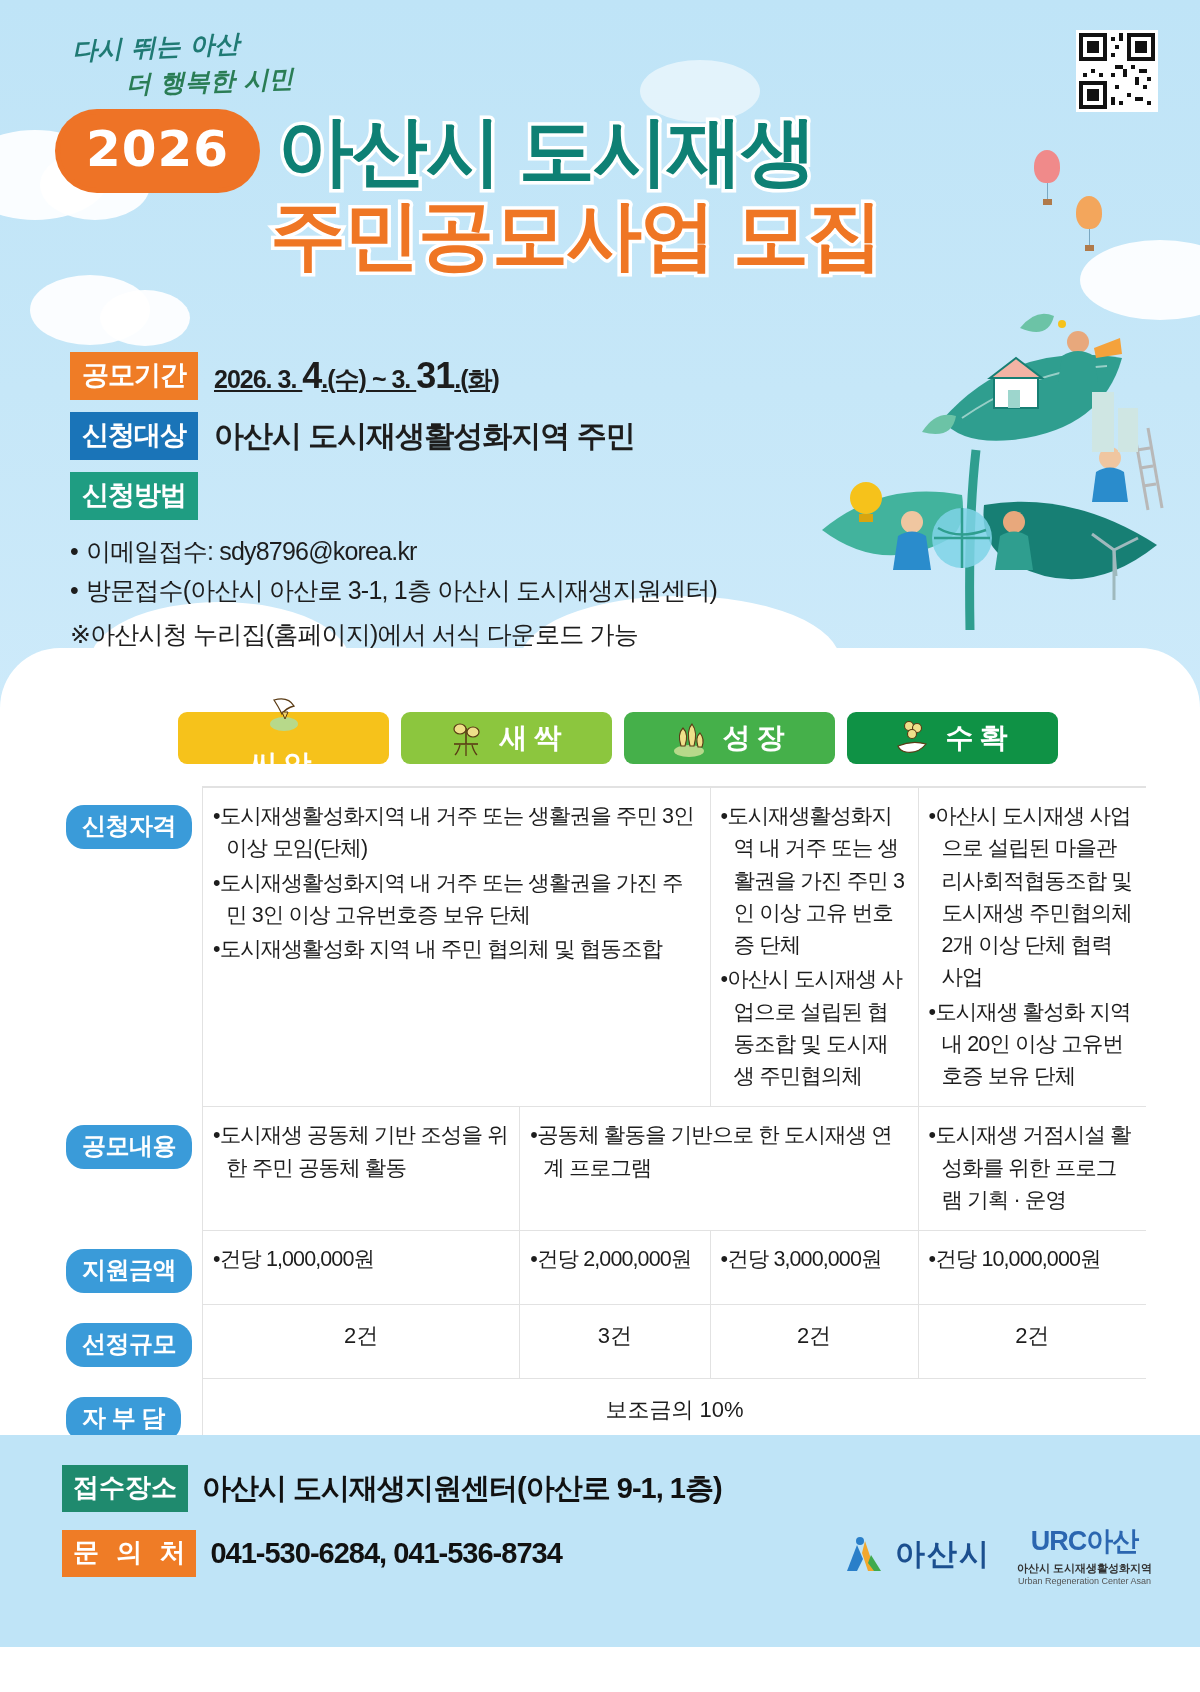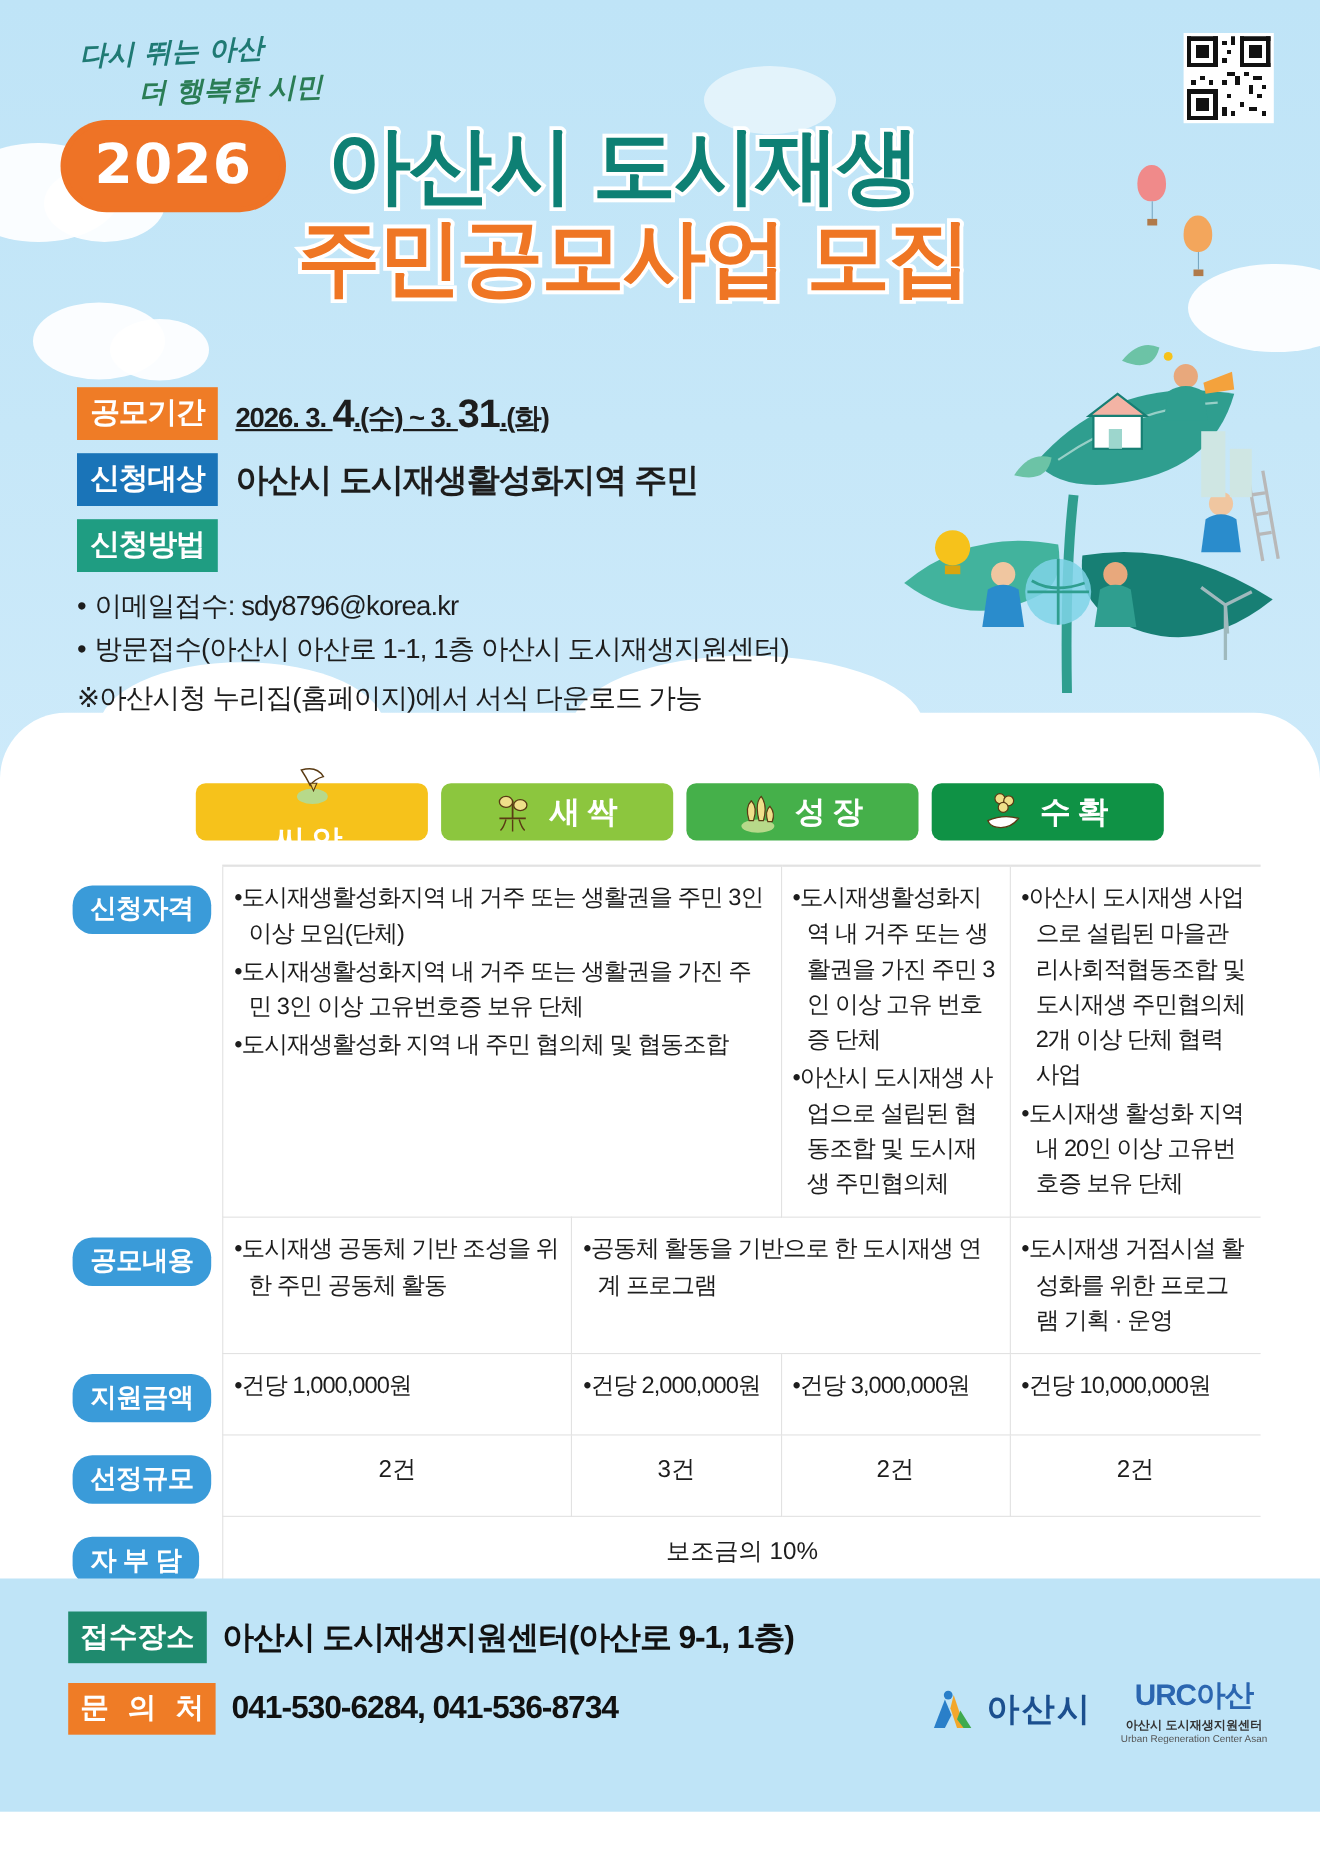--- a/index.html
+++ b/index.html
@@ -54,21 +54,21 @@
     background:#ee7326; color:#ffffff; font-size: 50px; font-weight: 800;
     padding: 6px 26px 10px; border-radius: 46px; letter-spacing: 1px;
     font-family:"DejaVu Sans", sans-serif;
     box-shadow: 0 0 0 5px #ee7326;
     margin-right: 18px;
   }
   .tline1, .tline2 {
     display:inline-block; vertical-align: middle;
     font-size: 76px; font-weight: 800; letter-spacing: -2px; line-height: 1.02;
   }
-  .tline1 { color:#0e8074; -webkit-text-stroke: 7px #ffffff; paint-order: stroke fill; margin-left: 20px; }
+  .tline1 { color:#0e8074; -webkit-text-stroke: 7px #ffffff; paint-order: stroke fill; }
   .tline2 { color:#ef7624; -webkit-text-stroke: 7px #ffffff; paint-order: stroke fill;
             display:block; margin-top: 6px; margin-left: 210px; }
 
   
   .balloon { position:absolute; }
   .balloon .bag { width: 26px; height: 33px; border-radius: 50% 50% 45% 45%; }
   .balloon .str { width:1px; height: 16px; background:#7aa8c2; margin: 0 auto;}
   .balloon .bsk { width:9px;height:6px;background:#b07a4a;margin:0 auto;}
 
   
@@ -464,21 +464,21 @@
       <span class="tag tag-blue">신청대상</span>
       <span class="infoval">아산시 도시재생활성화지역 주민</span>
     </div>
 
     <div class="inforow">
       <span class="tag tag-green">신청방법</span>
     </div>
 
     <ul class="bullets">
       <li>이메일접수: sdy8796@korea.kr</li>
-      <li>방문접수(아산시 아산로 1-1, 1층 아산시 도시재생지원센터)</li>
+      <li>방문접수(아산시 아산로 3-1, 1층 아산시 도시재생지원센터)</li>
     </ul>
     <div class="note">※아산시청 누리집(홈페이지)에서 서식 다운로드 가능</div>
   </div>
 
   <div class="footer">
     <div class="frow r1">
       <span class="ftag green">접수장소</span>
       <span class="fval">아산시 도시재생지원센터(아산로 9-1, 1층)</span>
     </div>
     <div class="frow r2">
@@ -493,19 +493,19 @@
             <path d="M6 36 L16 10 L22 24 L16 36Z" fill="#2a7fc9"></path>
             <path d="M24 6 L34 36 L27 36 L21 18Z" fill="#f2a72c"></path>
             <path d="M30 20 L40 36 L33 36 L27 28Z" fill="#3faa4e"></path>
             <circle cx="19" cy="6" r="4" fill="#2a7fc9"></circle>
           </svg>
         </span>
         <span class="txt">아산시</span>
       </div>
       <div class="logo-urc">
         <div class="urcmark">URC아산</div>
-        <div class="urc1">아산시 도시재생지원센터</div>
+        <div class="urc1">아산시 도시재생활성화지역</div>
         <div class="urc2">Urban Regeneration Center Asan</div>
       </div>
     </div>
   </div>
 
 </div>
 
 </body></html>

